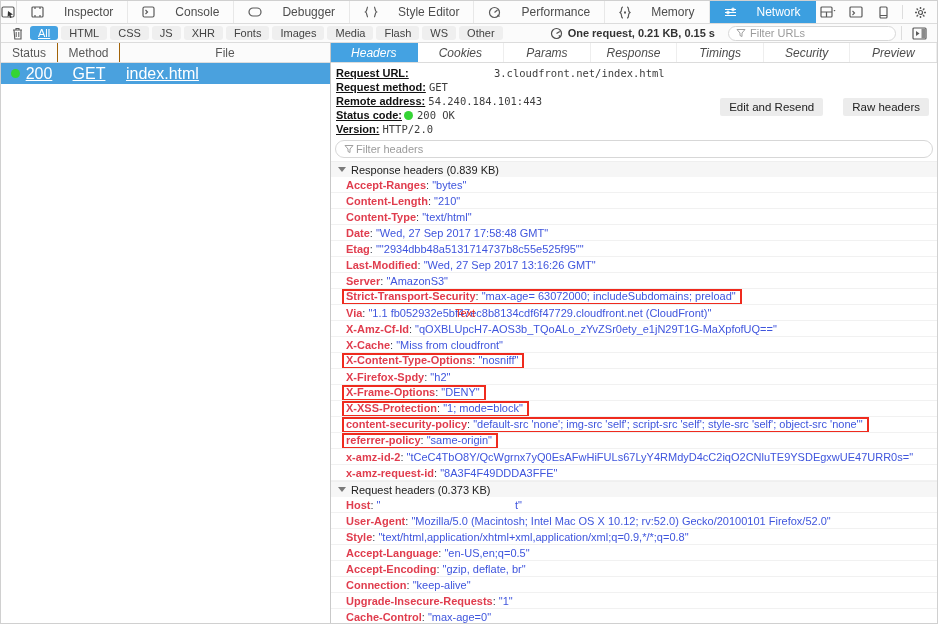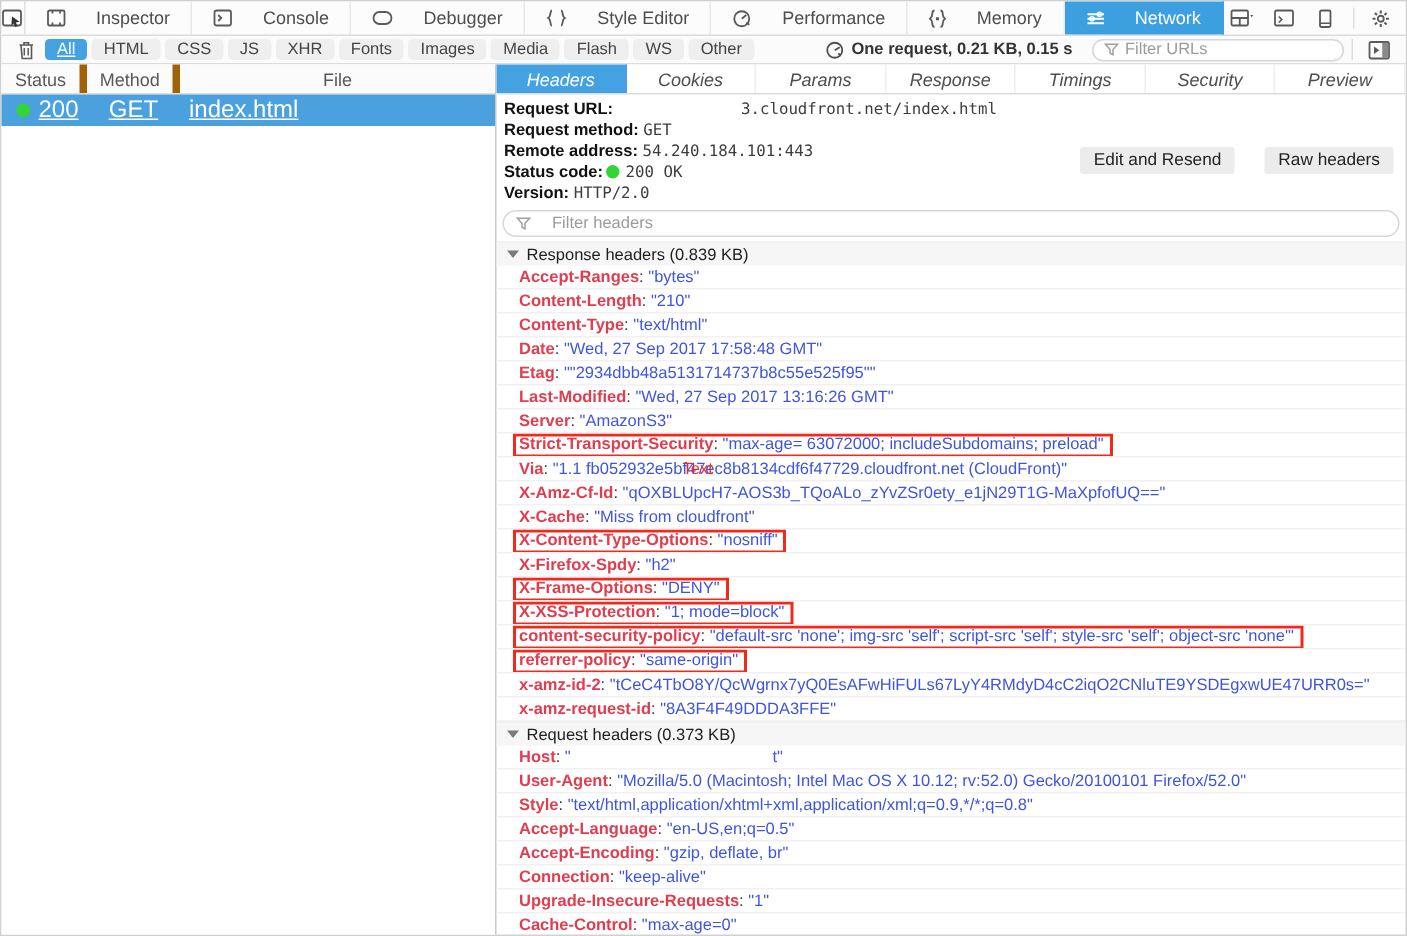--- a/index.html
+++ b/index.html
@@ -25,46 +25,46 @@
   .pill.active { background:#44a2e2; color:#fff;text-decoration:underline; }
   .reqsummary { margin-left:auto; display:flex; align-items:center; gap:5px; font-size:11px; color:#333; font-weight:bold; white-space:nowrap; }
   .urlfilter { width:168px; height:15px; border:1px solid #d7d7d7; border-radius:8px; background:#fff; display:flex; align-items:center; gap:4px; padding:0 7px; color:#9b9b9b; margin-left:10px; }
   .urlfilter input { border:none; outline:none; width:120px; font-size:11px; background:transparent; color:#333; }
   .urlfilter input::placeholder { color:#9b9b9b; }
 
   
   .main { flex:1; display:flex; min-height:0; }
   .leftpane { width:330px; border-right:1px solid #c9c9c9; display:flex; flex-direction:column; background:#fff; }
   .cols { height:20px; background:#fbfbfb; border-bottom:1px solid #ddd; display:flex; font-size:12px; color:#585858; flex:0 0 auto; }
-  .col { display:flex; align-items:center; justify-content:center; border-right:5px solid #a16207; cursor:pointer; }
+  .col { display:flex; align-items:center; justify-content:center; border-right:1px solid #a16207; cursor:pointer; }
   .col:last-child { border-right:none; }
   .c-status { width:57px; } .c-method { width:62px; } .c-file { flex:1; }
   .reqrow { height:21px; background:#4aa1de; color:#fff; display:flex; align-items:center; font-size:16px; cursor:pointer;text-decoration:underline; }
   .reqrow .dot { width:9px; height:9px; border-radius:50%; background:#35d435; margin-left:10px; }
   .reqrow .st { width:38px; text-align:center; }
   .reqrow .mt { width:62px; text-align:center; }
   .reqrow .fl { padding-left:6px; }
 
   
   .rightpane { flex:1; display:flex; flex-direction:column; min-width:0; }
   .dtabs { height:20px; border-bottom:1px solid #dcdcdc; display:flex; flex:0 0 auto; background:#fff;font-style:italic; }
   .dtab { flex:1; display:flex; align-items:center; justify-content:center; font-size:12px; color:#4d4d4d; border-right:1px solid #eee; cursor:pointer; }
   .dtab.active { background:#44a2e2; color:#fff; border-right-color:#44a2e2; }
   .detail { flex:1; position:relative; overflow:hidden; padding-top:2px; }
 
   .summary { position:relative; padding:1px 8px 2px 5px; }
   .sline { height:14px; line-height:14px; white-space:pre; font-size:11px; }
-  .slabel { font-weight:bold; color:#111; }
+  .slabel { font-weight:bold; color:#111;text-decoration:underline; }
   .sval { font-family:"DejaVu Sans Mono","Liberation Mono",monospace; color:#3d3d3d; font-size:10.5px; }
   .gdot { display:inline-block; width:9px; height:9px; border-radius:50%; background:#35d435; vertical-align:-1px; margin:0 4px 0 2px; }
   .sumbtns { position:absolute; right:8px; top:33px; display:flex; gap:20px; }
   .btn { background:#ececec; border:none; border-radius:2px; padding:3px 9px; font-size:11.5px; color:#222; cursor:pointer; font-family:inherit; }
 
   .hfilterwrap { padding:2px 4px 3px 4px; }
-  .hfilter { width:100%; height:18px; border:1px solid #d7d7d7; border-radius:9px; display:flex; align-items:center; gap:14px; padding:0 8px; color:#9b9b9b; background:#fff; }
+  .hfilter { width:100%; height:18px; border:1px solid #d7d7d7; border-radius:9px; display:flex; align-items:center; gap:2px; padding:0 8px; color:#9b9b9b; background:#fff; }
   .hfilter input { border:none; outline:none; flex:1; font-size:11px; background:transparent; color:#333; }
   .hfilter input::placeholder { color:#9b9b9b; }
 
   .sechead { height:16px; display:flex; align-items:center; gap:5px; padding-left:7px; background:#f6f6f6; font-size:11px; color:#202020; cursor:pointer; border-top:1px solid #efefef; }
   .twisty { width:0; height:0; border-left:4px solid transparent; border-right:4px solid transparent; border-top:5px solid #7a7a7a; }
 
   .hrow { height:16px; line-height:16px; padding-left:15px; border-bottom:1px solid #f1f1f1; white-space:pre; overflow:hidden; font-size:11px; }
   .hname { font-weight:bold; color:#e03d4e; }
   .hval { color:#3f55dd; }
   .boxed { display:inline-block; border:2px solid #ef2b1e; line-height:11px; padding:0 4px 1px 2px; margin-left:-4px; vertical-align:1px; }

